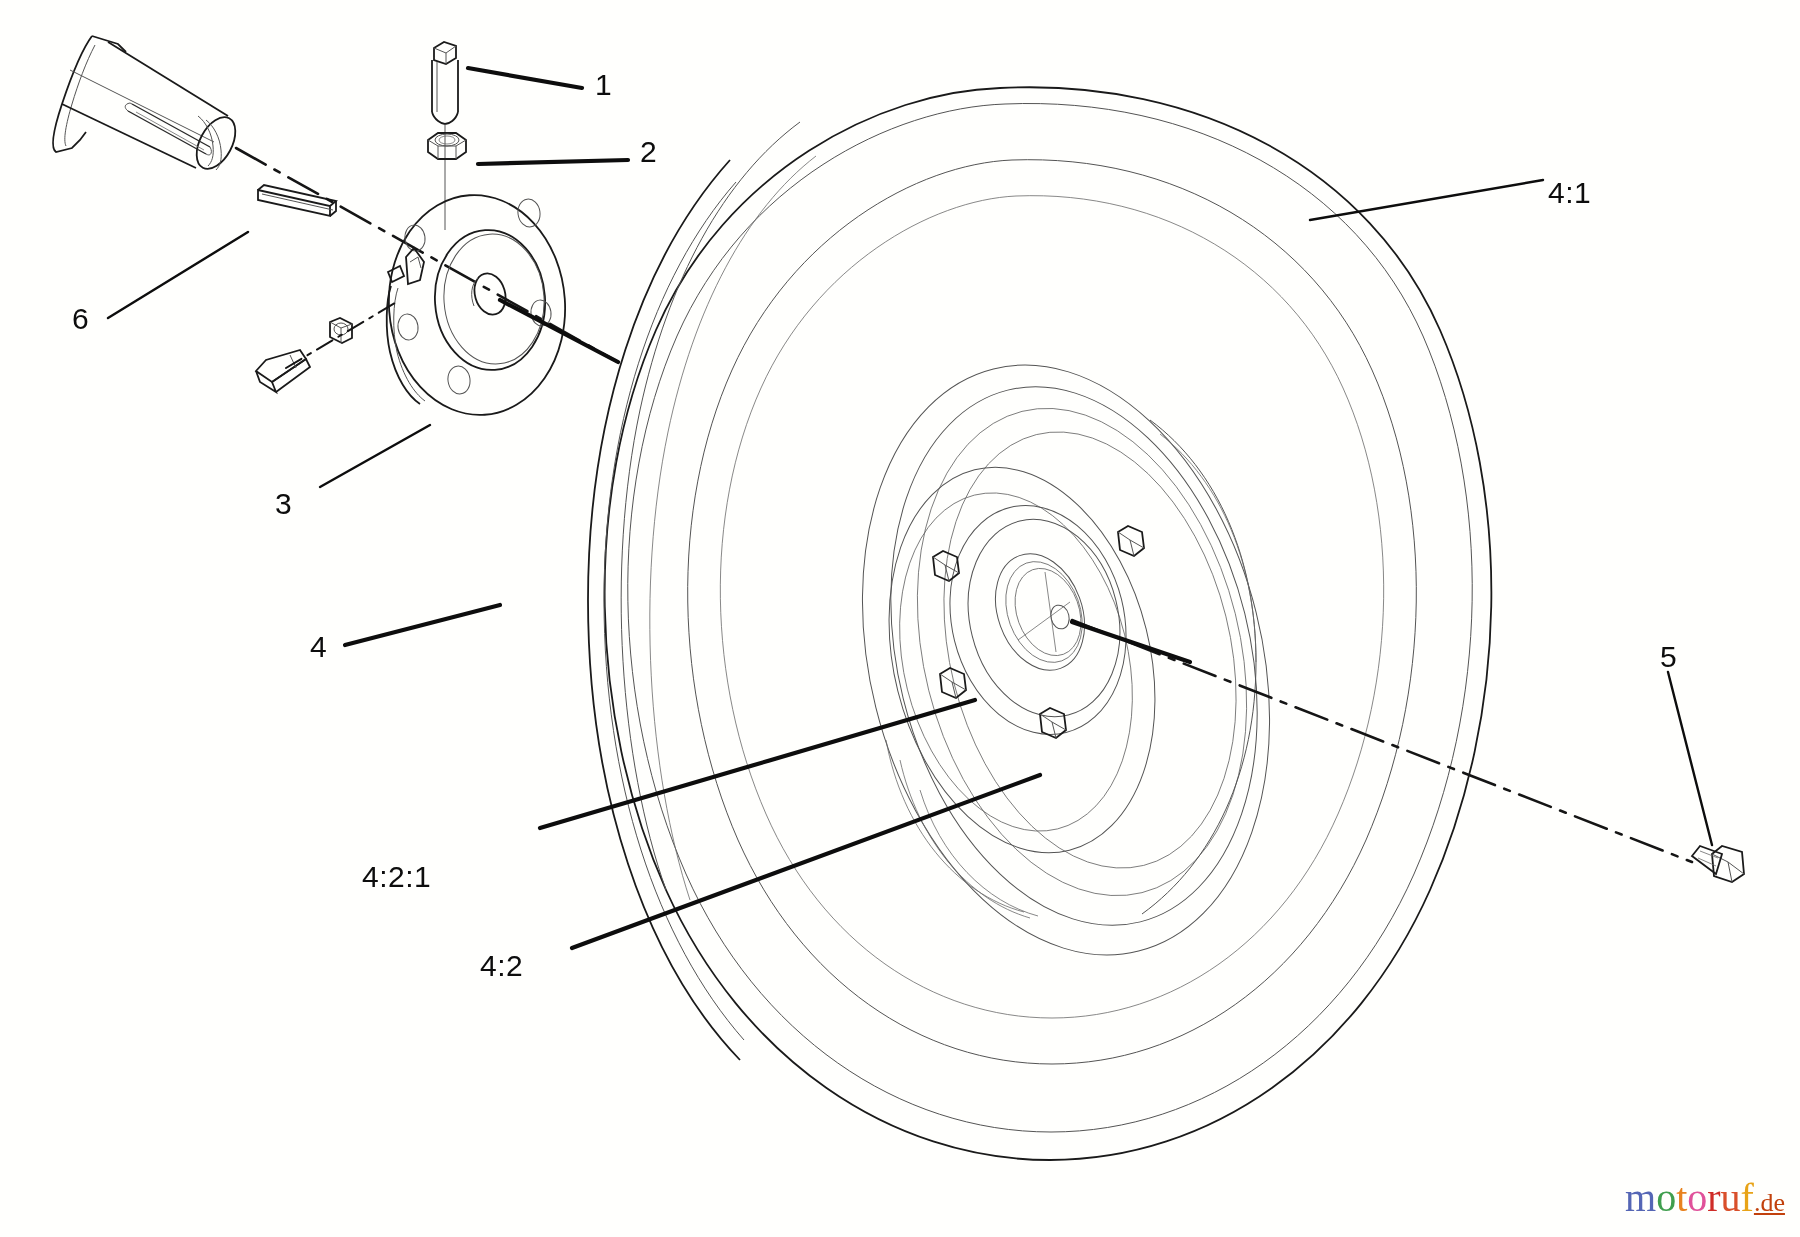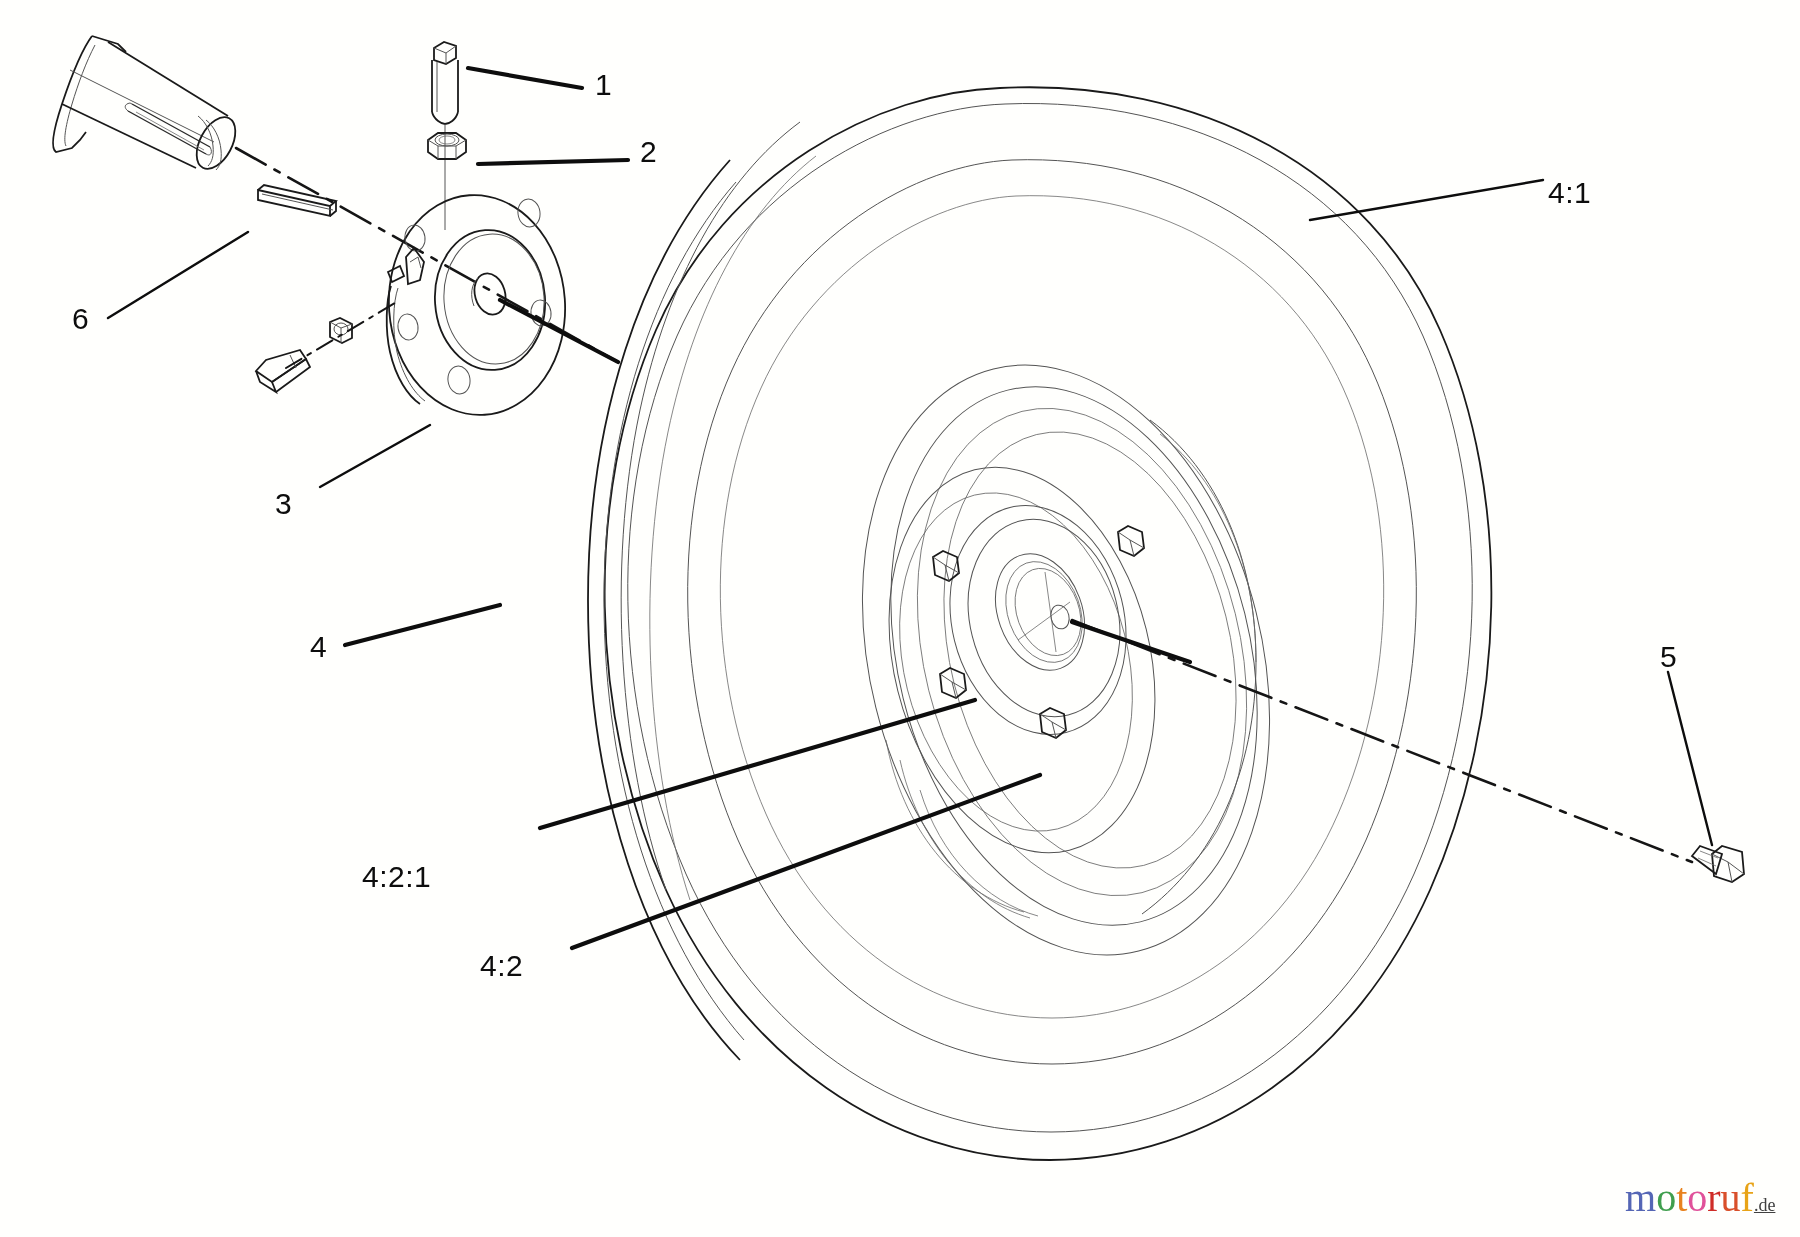--- a/index.html
+++ b/index.html
@@ -40,22 +40,22 @@
     font-family: "Liberation Serif", serif;
     font-size: 40px;
     line-height: 1;
     white-space: nowrap;
     user-select: none;
   }
   #watermark .wm {
     font-weight: 400;
   }
   #watermark .wm-suffix {
-    font-size: 18px;
-    color: #404040;
+    font-size: 26px;
+    color: #c2410c;
     letter-spacing: 0px;
     text-decoration: underline;
   }
 </style>
 </head>
 <body>
 
 <div id="page">
 
   <svg id="diagram-svg" viewBox="0 0 1800 1237" xmlns="http://www.w3.org/2000/svg">

